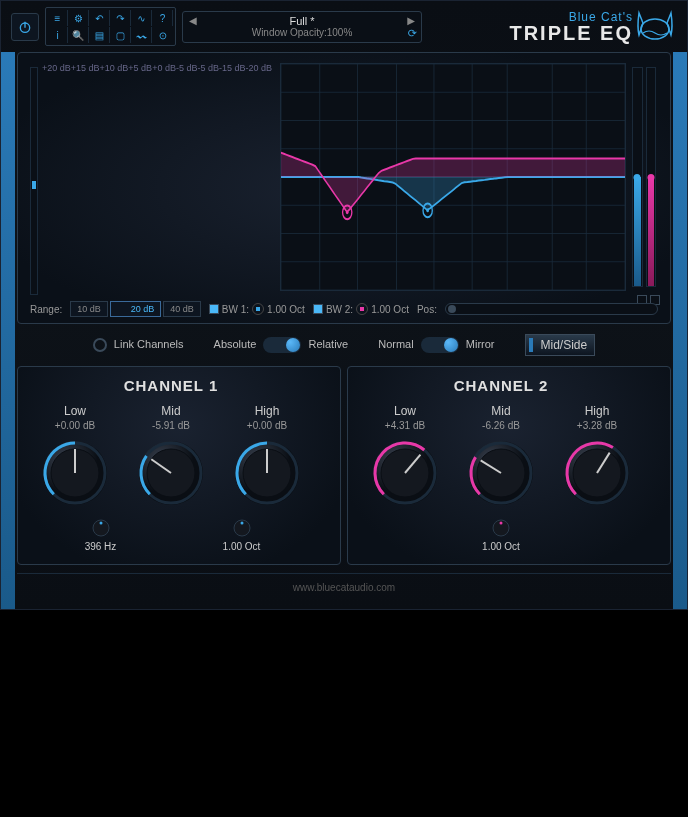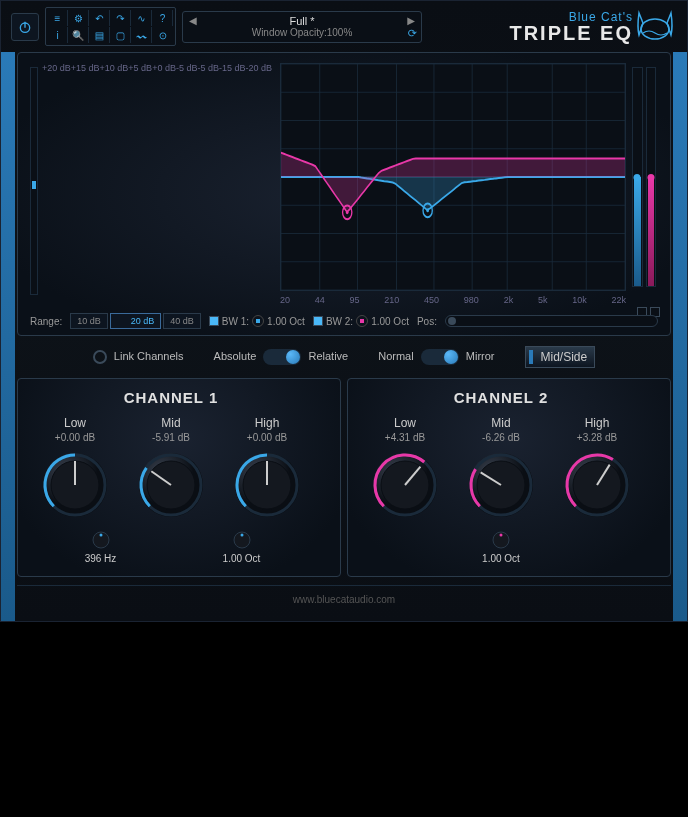--- a/index.html
+++ b/index.html
@@ -462,32 +462,20 @@
                 <path d="M0.0,114.0 L4.3,114.0 L8.7,114.0 L13.0,114.0 L17.3,114.0 L21.7,114.0 L26.0,114.0 L30.3,114.0 L34.7,114.0 L39.0,114.0 L43.3,114.0 L47.7,114.0 L52.0,114.0 L56.3,114.0 L60.7,114.0 L65.0,114.0 L69.3,114.0 L73.7,114.0 L78.0,114.0 L82.3,114.0 L86.7,114.0 L91.0,114.0 L95.3,114.0 L99.7,114.0 L104.0,114.0 L108.3,114.0 L112.7,114.0 L117.0,114.1 L121.3,114.6 L125.7,115.0 L130.0,115.5 L134.3,115.9 L138.7,116.4 L143.0,116.8 L147.3,117.3 L151.7,117.7 L156.0,118.2 L160.3,118.6 L164.7,119.0 L169.0,119.5 L173.3,121.0 L177.7,123.4 L182.0,125.8 L186.3,128.2 L190.7,130.6 L195.0,133.0 L199.3,135.3 L203.7,137.7 L208.0,140.1 L212.3,142.5 L216.7,144.9 L221.0,147.3 L225.3,145.7 L229.7,143.4 L234.0,141.1 L238.3,138.8 L242.7,136.4 L247.0,134.1 L251.3,131.8 L255.7,129.5 L260.0,127.2 L264.3,124.8 L268.7,122.5 L273.0,120.2 L277.3,119.4 L281.7,119.1 L286.0,118.7 L290.3,118.3 L294.7,118.0 L299.0,117.6 L303.3,117.2 L307.7,116.9 L312.0,116.5 L316.3,116.1 L320.7,115.8 L325.0,115.4 L329.3,115.1 L333.7,114.7 L338.0,114.3 L342.3,114.0 L346.7,114.0 L351.0,114.0 L355.3,114.0 L359.7,114.0 L364.0,114.0 L368.3,114.0 L372.7,114.0 L377.0,114.0 L381.3,114.0 L385.7,114.0 L390.0,114.0 L394.3,114.0 L398.7,114.0 L403.0,114.0 L407.3,114.0 L411.7,114.0 L416.0,114.0 L420.3,114.0 L424.7,114.0 L429.0,114.0 L433.3,114.0 L437.7,114.0 L442.0,114.0 L446.3,114.0 L450.7,114.0 L455.0,114.0 L459.3,114.0 L463.7,114.0 L468.0,114.0 L472.3,114.0 L476.7,114.0 L481.0,114.0 L485.3,114.0 L489.7,114.0 L494.0,114.0 L498.3,114.0 L502.7,114.0 L507.0,114.0 L511.3,114.0 L515.7,114.0 L520.0,114.0 L520,114 L0,114 Z" fill="#3aa8e8" fill-opacity="0.25" stroke="none"></path>
                 <path d="M0.0,114.0 L4.3,114.0 L8.7,114.0 L13.0,114.0 L17.3,114.0 L21.7,114.0 L26.0,114.0 L30.3,114.0 L34.7,114.0 L39.0,114.0 L43.3,114.0 L47.7,114.0 L52.0,114.0 L56.3,114.0 L60.7,114.0 L65.0,114.0 L69.3,114.0 L73.7,114.0 L78.0,114.0 L82.3,114.0 L86.7,114.0 L91.0,114.0 L95.3,114.0 L99.7,114.0 L104.0,114.0 L108.3,114.0 L112.7,114.0 L117.0,114.1 L121.3,114.6 L125.7,115.0 L130.0,115.5 L134.3,115.9 L138.7,116.4 L143.0,116.8 L147.3,117.3 L151.7,117.7 L156.0,118.2 L160.3,118.6 L164.7,119.0 L169.0,119.5 L173.3,121.0 L177.7,123.4 L182.0,125.8 L186.3,128.2 L190.7,130.6 L195.0,133.0 L199.3,135.3 L203.7,137.7 L208.0,140.1 L212.3,142.5 L216.7,144.9 L221.0,147.3 L225.3,145.7 L229.7,143.4 L234.0,141.1 L238.3,138.8 L242.7,136.4 L247.0,134.1 L251.3,131.8 L255.7,129.5 L260.0,127.2 L264.3,124.8 L268.7,122.5 L273.0,120.2 L277.3,119.4 L281.7,119.1 L286.0,118.7 L290.3,118.3 L294.7,118.0 L299.0,117.6 L303.3,117.2 L307.7,116.9 L312.0,116.5 L316.3,116.1 L320.7,115.8 L325.0,115.4 L329.3,115.1 L333.7,114.7 L338.0,114.3 L342.3,114.0 L346.7,114.0 L351.0,114.0 L355.3,114.0 L359.7,114.0 L364.0,114.0 L368.3,114.0 L372.7,114.0 L377.0,114.0 L381.3,114.0 L385.7,114.0 L390.0,114.0 L394.3,114.0 L398.7,114.0 L403.0,114.0 L407.3,114.0 L411.7,114.0 L416.0,114.0 L420.3,114.0 L424.7,114.0 L429.0,114.0 L433.3,114.0 L437.7,114.0 L442.0,114.0 L446.3,114.0 L450.7,114.0 L455.0,114.0 L459.3,114.0 L463.7,114.0 L468.0,114.0 L472.3,114.0 L476.7,114.0 L481.0,114.0 L485.3,114.0 L489.7,114.0 L494.0,114.0 L498.3,114.0 L502.7,114.0 L507.0,114.0 L511.3,114.0 L515.7,114.0 L520.0,114.0" fill="none" stroke="#3aa8e8" stroke-width="2"></path>
                 <circle cx="221.6964294766554" cy="147.687" r="7" fill="none" stroke="#3aa8e8" stroke-width="2"></circle>
                 <circle cx="221.6964294766554" cy="147.687" r="2" fill="#3aa8e8"></circle>
                 <path d="M0.0,89.4 L4.3,90.5 L8.7,91.7 L13.0,92.8 L17.3,93.9 L21.7,95.0 L26.0,96.1 L30.3,97.2 L34.7,98.3 L39.0,99.4 L43.3,100.5 L47.7,101.6 L52.0,103.1 L56.3,107.3 L60.7,111.5 L65.0,115.7 L69.3,119.9 L73.7,124.1 L78.0,128.3 L82.3,132.5 L86.7,136.7 L91.0,140.9 L95.3,145.1 L99.7,149.3 L104.0,146.4 L108.3,142.8 L112.7,139.2 L117.0,135.6 L121.3,131.9 L125.7,128.3 L130.0,124.7 L134.3,121.1 L138.7,117.4 L143.0,113.8 L147.3,110.2 L151.7,107.8 L156.0,106.7 L160.3,105.6 L164.7,104.5 L169.0,103.4 L173.3,102.3 L177.7,101.2 L182.0,100.1 L186.3,99.0 L190.7,97.9 L195.0,96.8 L199.3,95.7 L203.7,95.3 L208.0,95.3 L212.3,95.3 L216.7,95.3 L221.0,95.3 L225.3,95.3 L229.7,95.3 L234.0,95.3 L238.3,95.3 L242.7,95.3 L247.0,95.3 L251.3,95.3 L255.7,95.3 L260.0,95.3 L264.3,95.3 L268.7,95.3 L273.0,95.3 L277.3,95.3 L281.7,95.3 L286.0,95.3 L290.3,95.3 L294.7,95.3 L299.0,95.3 L303.3,95.3 L307.7,95.3 L312.0,95.3 L316.3,95.3 L320.7,95.3 L325.0,95.3 L329.3,95.3 L333.7,95.3 L338.0,95.3 L342.3,95.3 L346.7,95.3 L351.0,95.3 L355.3,95.3 L359.7,95.3 L364.0,95.3 L368.3,95.3 L372.7,95.3 L377.0,95.3 L381.3,95.3 L385.7,95.3 L390.0,95.3 L394.3,95.3 L398.7,95.3 L403.0,95.3 L407.3,95.3 L411.7,95.3 L416.0,95.3 L420.3,95.3 L424.7,95.3 L429.0,95.3 L433.3,95.3 L437.7,95.3 L442.0,95.3 L446.3,95.3 L450.7,95.3 L455.0,95.3 L459.3,95.3 L463.7,95.3 L468.0,95.3 L472.3,95.3 L476.7,95.3 L481.0,95.3 L485.3,95.3 L489.7,95.3 L494.0,95.3 L498.3,95.3 L502.7,95.3 L507.0,95.3 L511.3,95.3 L515.7,95.3 L520.0,95.3 L520,114 L0,114 Z" fill="#e838a8" fill-opacity="0.25" stroke="none"></path>
                 <path d="M0.0,89.4 L4.3,90.5 L8.7,91.7 L13.0,92.8 L17.3,93.9 L21.7,95.0 L26.0,96.1 L30.3,97.2 L34.7,98.3 L39.0,99.4 L43.3,100.5 L47.7,101.6 L52.0,103.1 L56.3,107.3 L60.7,111.5 L65.0,115.7 L69.3,119.9 L73.7,124.1 L78.0,128.3 L82.3,132.5 L86.7,136.7 L91.0,140.9 L95.3,145.1 L99.7,149.3 L104.0,146.4 L108.3,142.8 L112.7,139.2 L117.0,135.6 L121.3,131.9 L125.7,128.3 L130.0,124.7 L134.3,121.1 L138.7,117.4 L143.0,113.8 L147.3,110.2 L151.7,107.8 L156.0,106.7 L160.3,105.6 L164.7,104.5 L169.0,103.4 L173.3,102.3 L177.7,101.2 L182.0,100.1 L186.3,99.0 L190.7,97.9 L195.0,96.8 L199.3,95.7 L203.7,95.3 L208.0,95.3 L212.3,95.3 L216.7,95.3 L221.0,95.3 L225.3,95.3 L229.7,95.3 L234.0,95.3 L238.3,95.3 L242.7,95.3 L247.0,95.3 L251.3,95.3 L255.7,95.3 L260.0,95.3 L264.3,95.3 L268.7,95.3 L273.0,95.3 L277.3,95.3 L281.7,95.3 L286.0,95.3 L290.3,95.3 L294.7,95.3 L299.0,95.3 L303.3,95.3 L307.7,95.3 L312.0,95.3 L316.3,95.3 L320.7,95.3 L325.0,95.3 L329.3,95.3 L333.7,95.3 L338.0,95.3 L342.3,95.3 L346.7,95.3 L351.0,95.3 L355.3,95.3 L359.7,95.3 L364.0,95.3 L368.3,95.3 L372.7,95.3 L377.0,95.3 L381.3,95.3 L385.7,95.3 L390.0,95.3 L394.3,95.3 L398.7,95.3 L403.0,95.3 L407.3,95.3 L411.7,95.3 L416.0,95.3 L420.3,95.3 L424.7,95.3 L429.0,95.3 L433.3,95.3 L437.7,95.3 L442.0,95.3 L446.3,95.3 L450.7,95.3 L455.0,95.3 L459.3,95.3 L463.7,95.3 L468.0,95.3 L472.3,95.3 L476.7,95.3 L481.0,95.3 L485.3,95.3 L489.7,95.3 L494.0,95.3 L498.3,95.3 L502.7,95.3 L507.0,95.3 L511.3,95.3 L515.7,95.3 L520.0,95.3" fill="none" stroke="#e838a8" stroke-width="2"></path>
                 <circle cx="100.09874122143559" cy="149.682" r="7" fill="none" stroke="#e838a8" stroke-width="2"></circle>
                 <circle cx="100.09874122143559" cy="149.682" r="2" fill="#e838a8"></circle>
               </g>
           </svg>
-          <div class="x-axis" id="x-axis">
-              <div>20</div>
-              <div>44</div>
-              <div>95</div>
-              <div>210</div>
-              <div>450</div>
-              <div>980</div>
-              <div>2k</div>
-              <div>5k</div>
-              <div>10k</div>
-              <div>22k</div>
-            </div>
         </div>
         <div class="output-meters">
           <div class="meter-bar">
             <div class="meter-fill" style="height:50%;background:linear-gradient(180deg,#3aa8e8,#1a5a8a);"></div>
             <div class="meter-dot" style="background:#3aa8e8;"></div>
           </div>
           <div class="meter-bar">
             <div class="meter-fill" style="height:50%;background:linear-gradient(180deg,#e838a8,#8a1a5a);"></div>
             <div class="meter-dot" style="background:#e838a8;"></div>
           </div>

